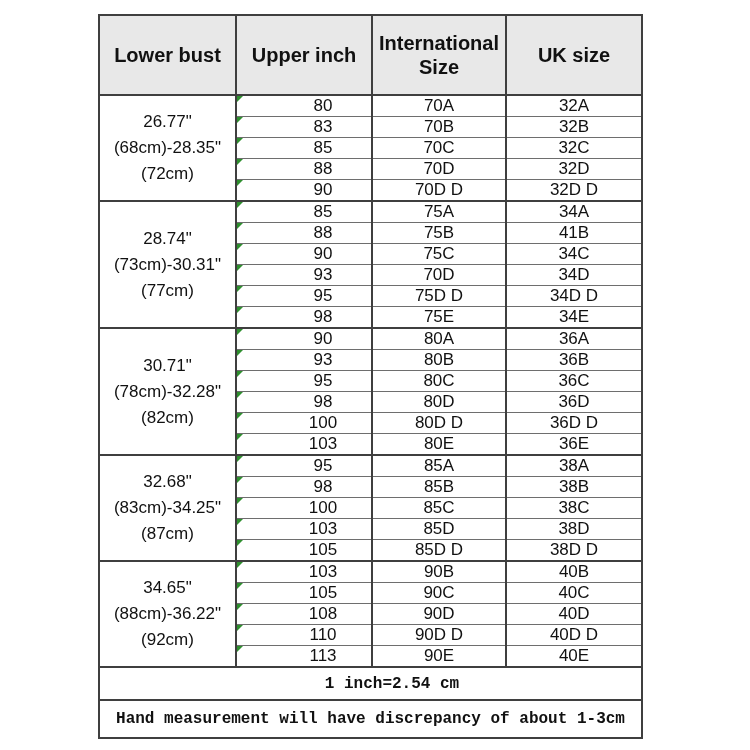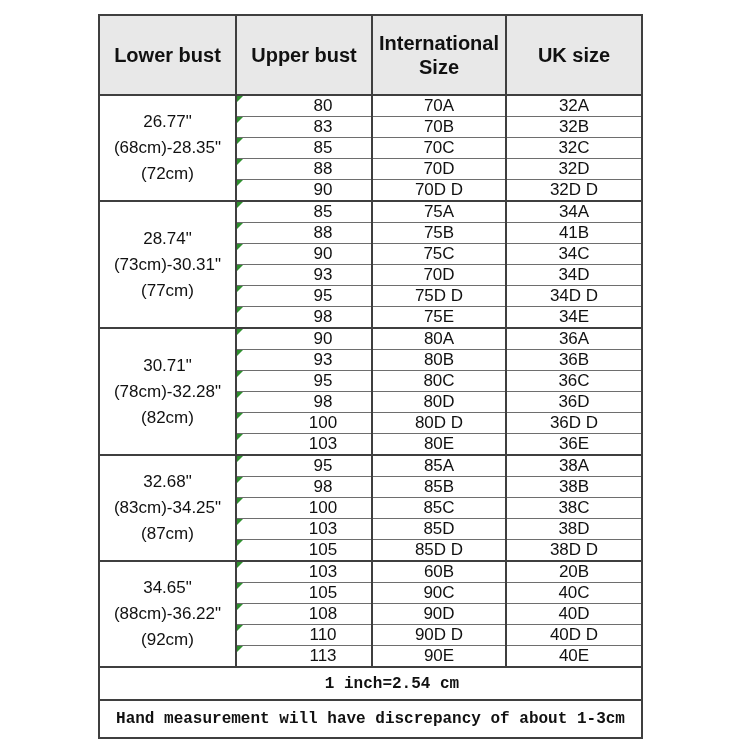--- a/index.html
+++ b/index.html
@@ -82,21 +82,21 @@
 <table class="size-chart">
   <colgroup>
     <col class="c1">
       <col class="c2">
       <col class="c3">
       <col class="c4">
   </colgroup>
   <thead>
     <tr>
       <th>Lower bust</th>
-      <th>Upper bust</th>
+      <th>Upper inch</th>
       <th>International Size</th>
       <th>UK size</th>
     </tr>
   </thead>
   <tbody>
       <tr class="group-start">
         <td class="lb-cell" rowspan="5">26.77"(68cm)-28.35"(72cm)</td>
         <td class="ub-cell"><span class="corner-marker"></span><span>80</span></td>
         <td>70A</td>
         <td>32A</td>
@@ -205,22 +205,22 @@
         <td>38D</td>
       </tr>
       <tr>
         <td class="ub-cell"><span class="corner-marker"></span><span>105</span></td>
         <td>85D D</td>
         <td>38D D</td>
       </tr>
       <tr class="group-start">
         <td class="lb-cell" rowspan="5">34.65"(88cm)-36.22"(92cm)</td>
         <td class="ub-cell"><span class="corner-marker"></span><span>103</span></td>
-        <td>60B</td>
-        <td>20B</td>
+        <td>90B</td>
+        <td>40B</td>
       </tr>
       <tr>
         <td class="ub-cell"><span class="corner-marker"></span><span>105</span></td>
         <td>90C</td>
         <td>40C</td>
       </tr>
       <tr>
         <td class="ub-cell"><span class="corner-marker"></span><span>108</span></td>
         <td>90D</td>
         <td>40D</td>

